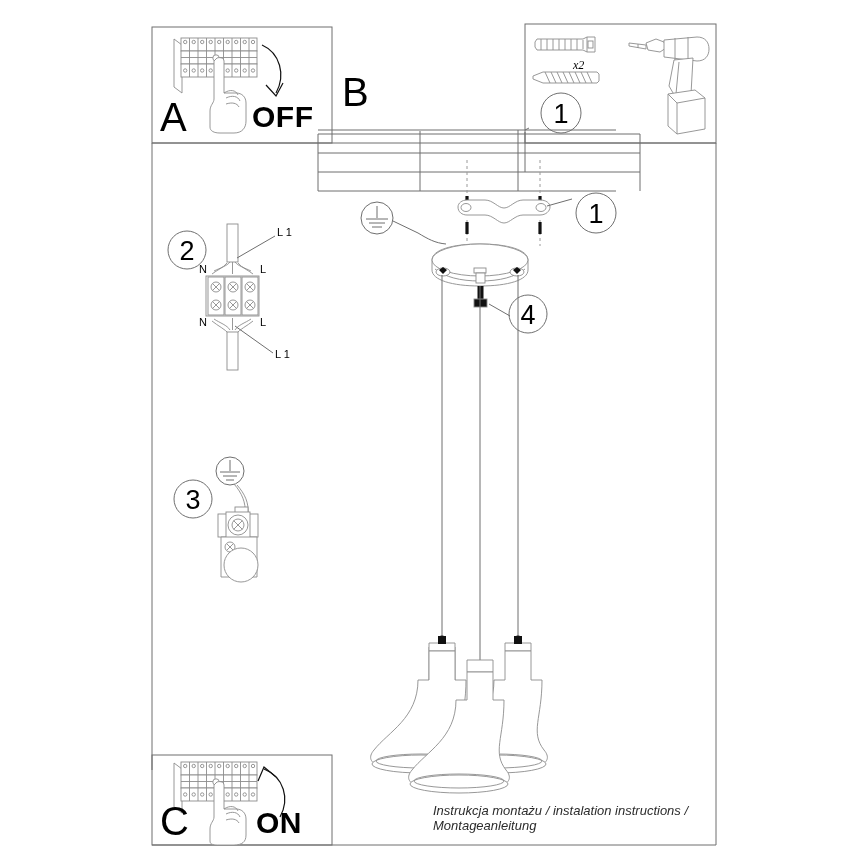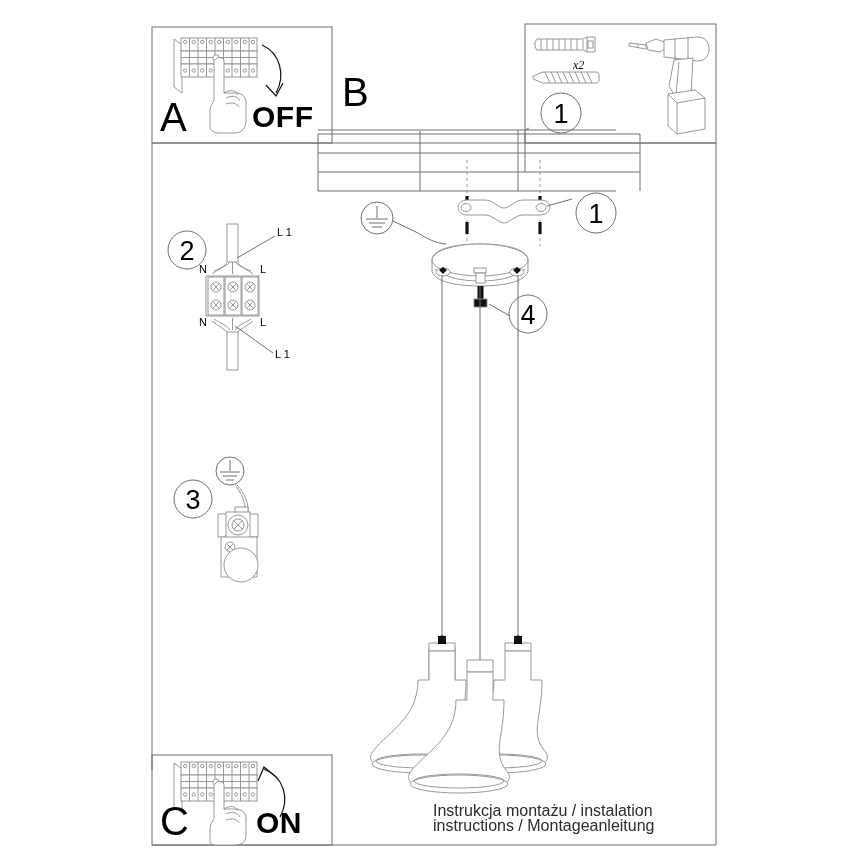--- a/index.html
+++ b/index.html
@@ -13,21 +13,21 @@
   .lnd{stroke:#9a9a9a;stroke-width:1;fill:none;}
   .lnk{stroke:#111;stroke-width:1.4;fill:none;}
   .thin{stroke:#8c8c8c;stroke-width:0.9;fill:none;}
   .fillw{fill:#ffffff;}
   .filld{fill:#111;}
   .bigletter{font-size:40px;font-weight:400;font-family:"Liberation Sans",sans-serif;line-height:1;}
   .word{font-size:30px;font-weight:700;letter-spacing:0.5px;}
   .callnum{font-size:27px;font-family:"Liberation Sans",sans-serif;}
   .wirelbl{font-size:11px;font-family:"Liberation Sans",sans-serif;}
   .xlbl{font-size:12px;font-style:italic;font-family:"Liberation Serif",serif;}
-  .footer{font-size:16px;line-height:15px;font-family:"Liberation Sans",sans-serif;color:#2b2b2b;}
+  .footer{font-size:13px;line-height:15px;font-family:"Liberation Sans",sans-serif;color:#2b2b2b;font-style:italic;}
 </style>
 </head>
 <body>
 
 <div id="sheet">
 
   <svg class="abs" style="left:0;top:0;" width="868" height="868">
 
     <path class="ln" d="M152 143 L152 770"></path>
     <path class="ln" d="M716 143 L716 845"></path>

